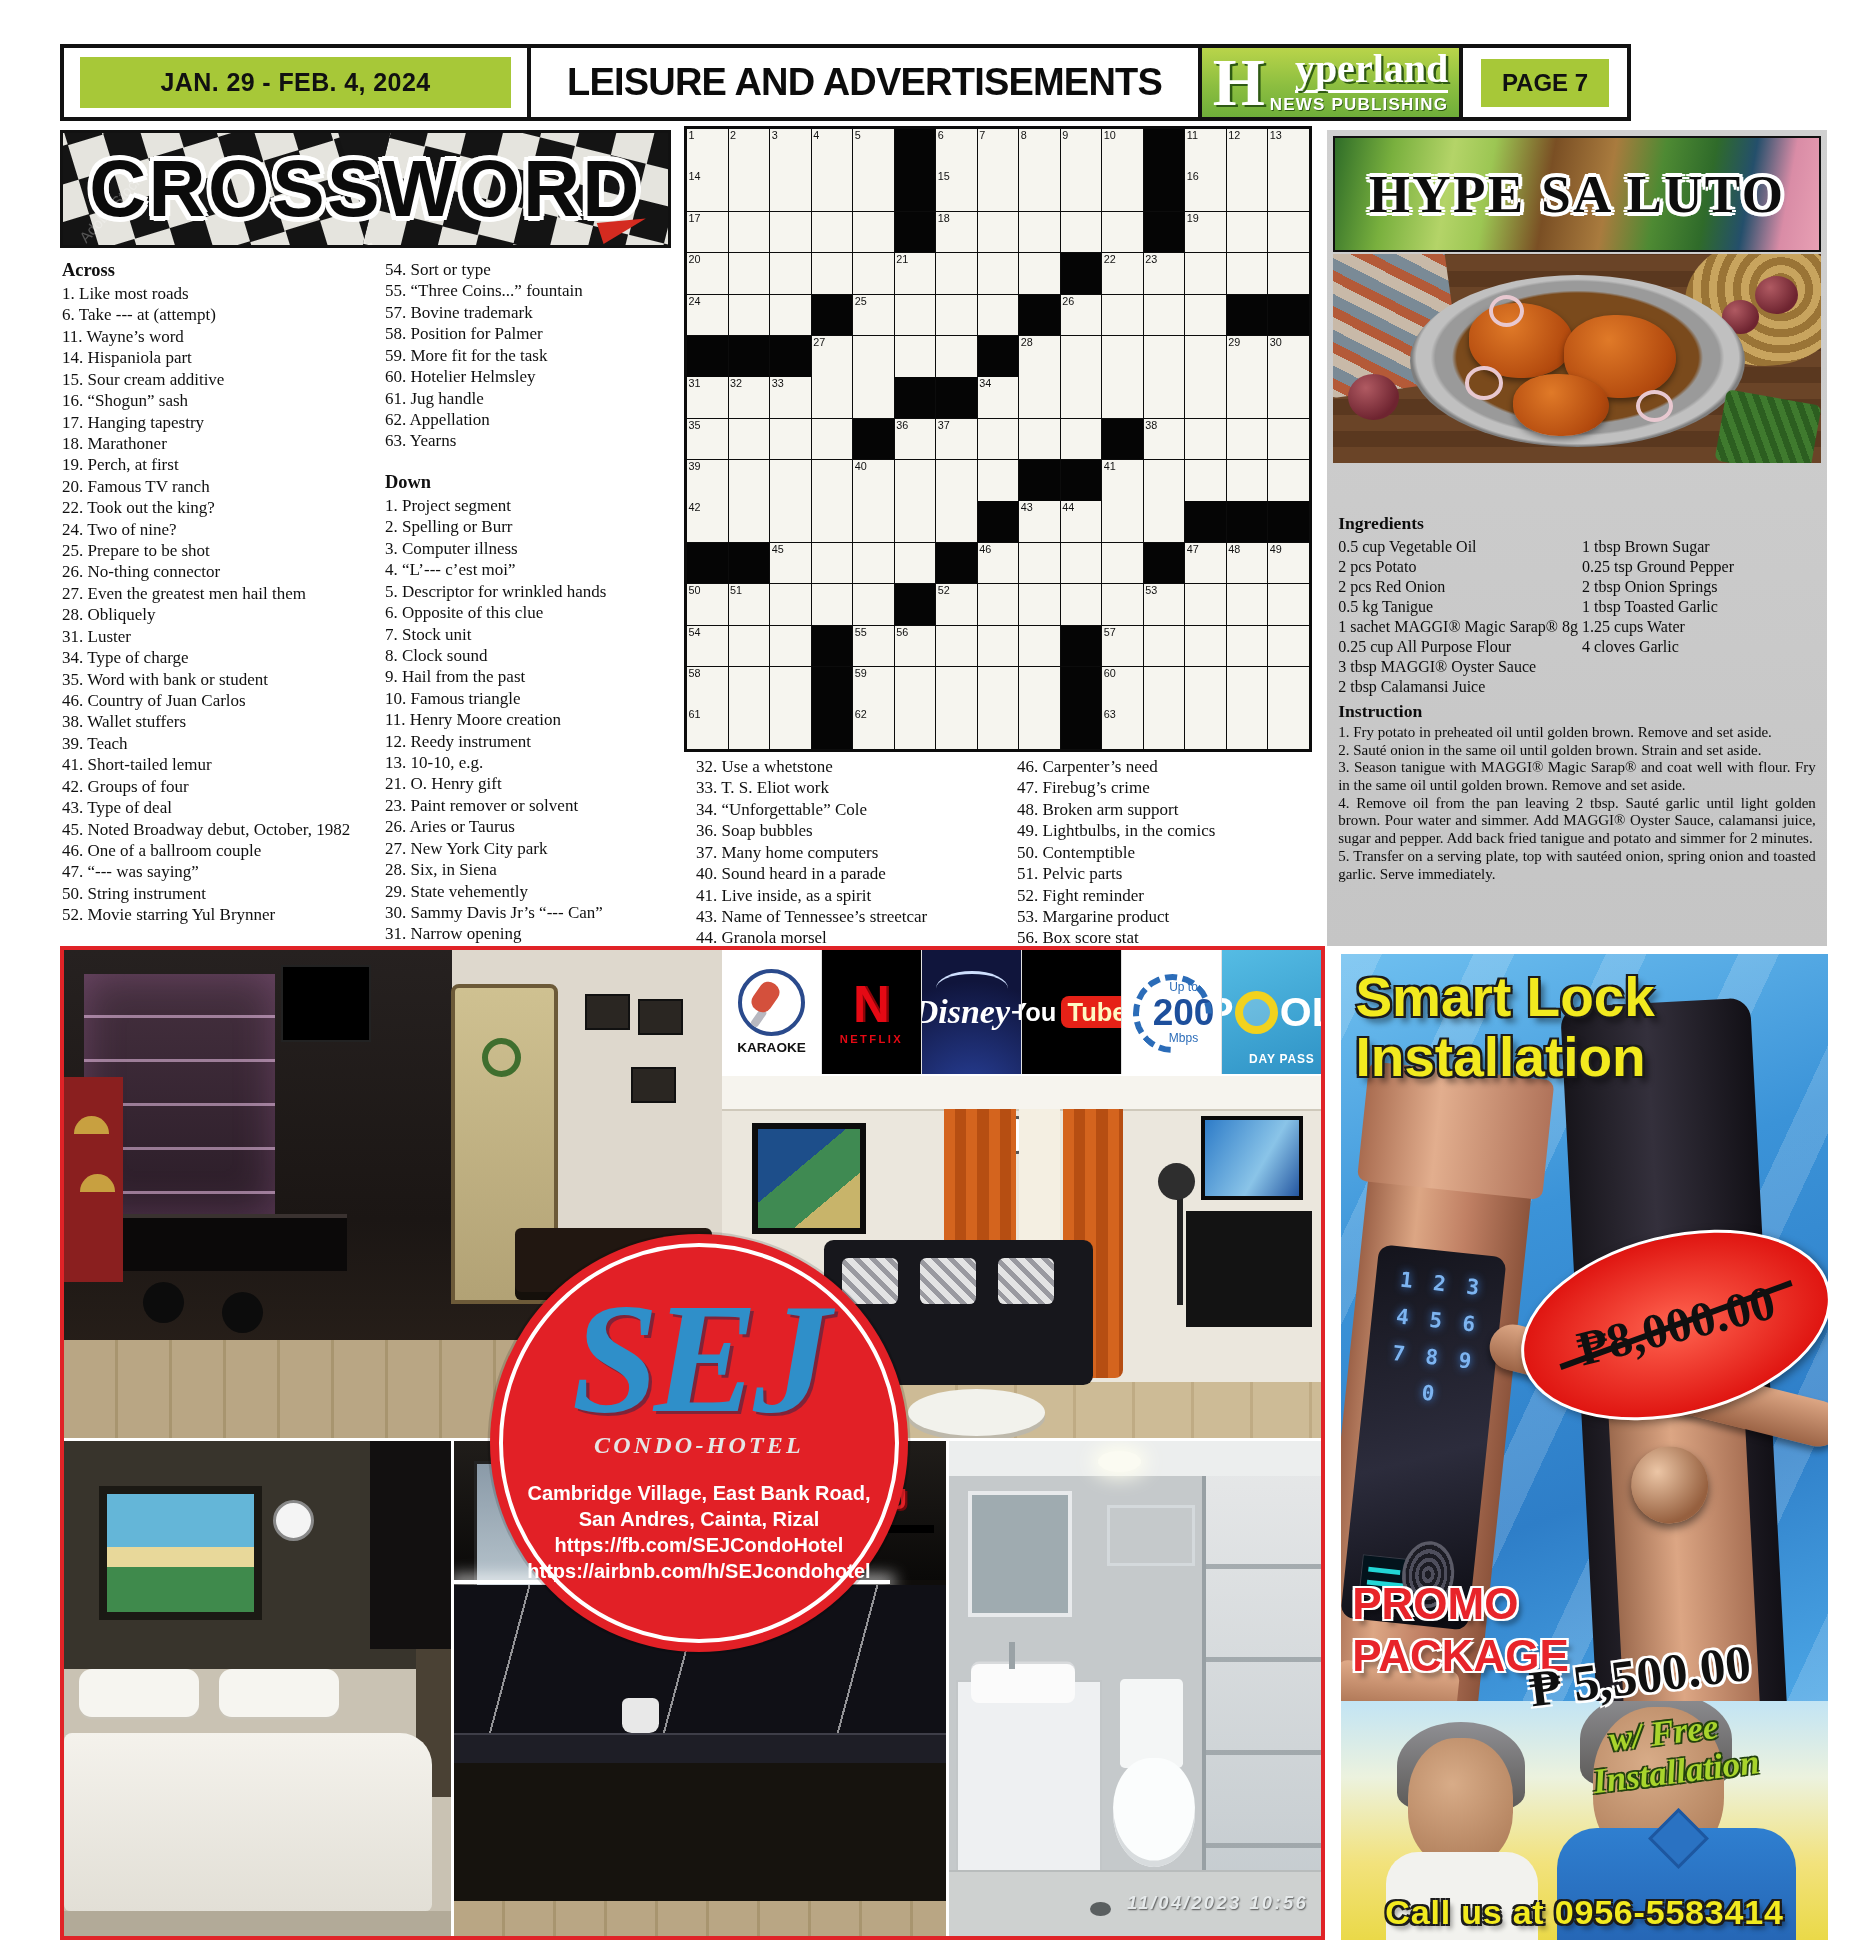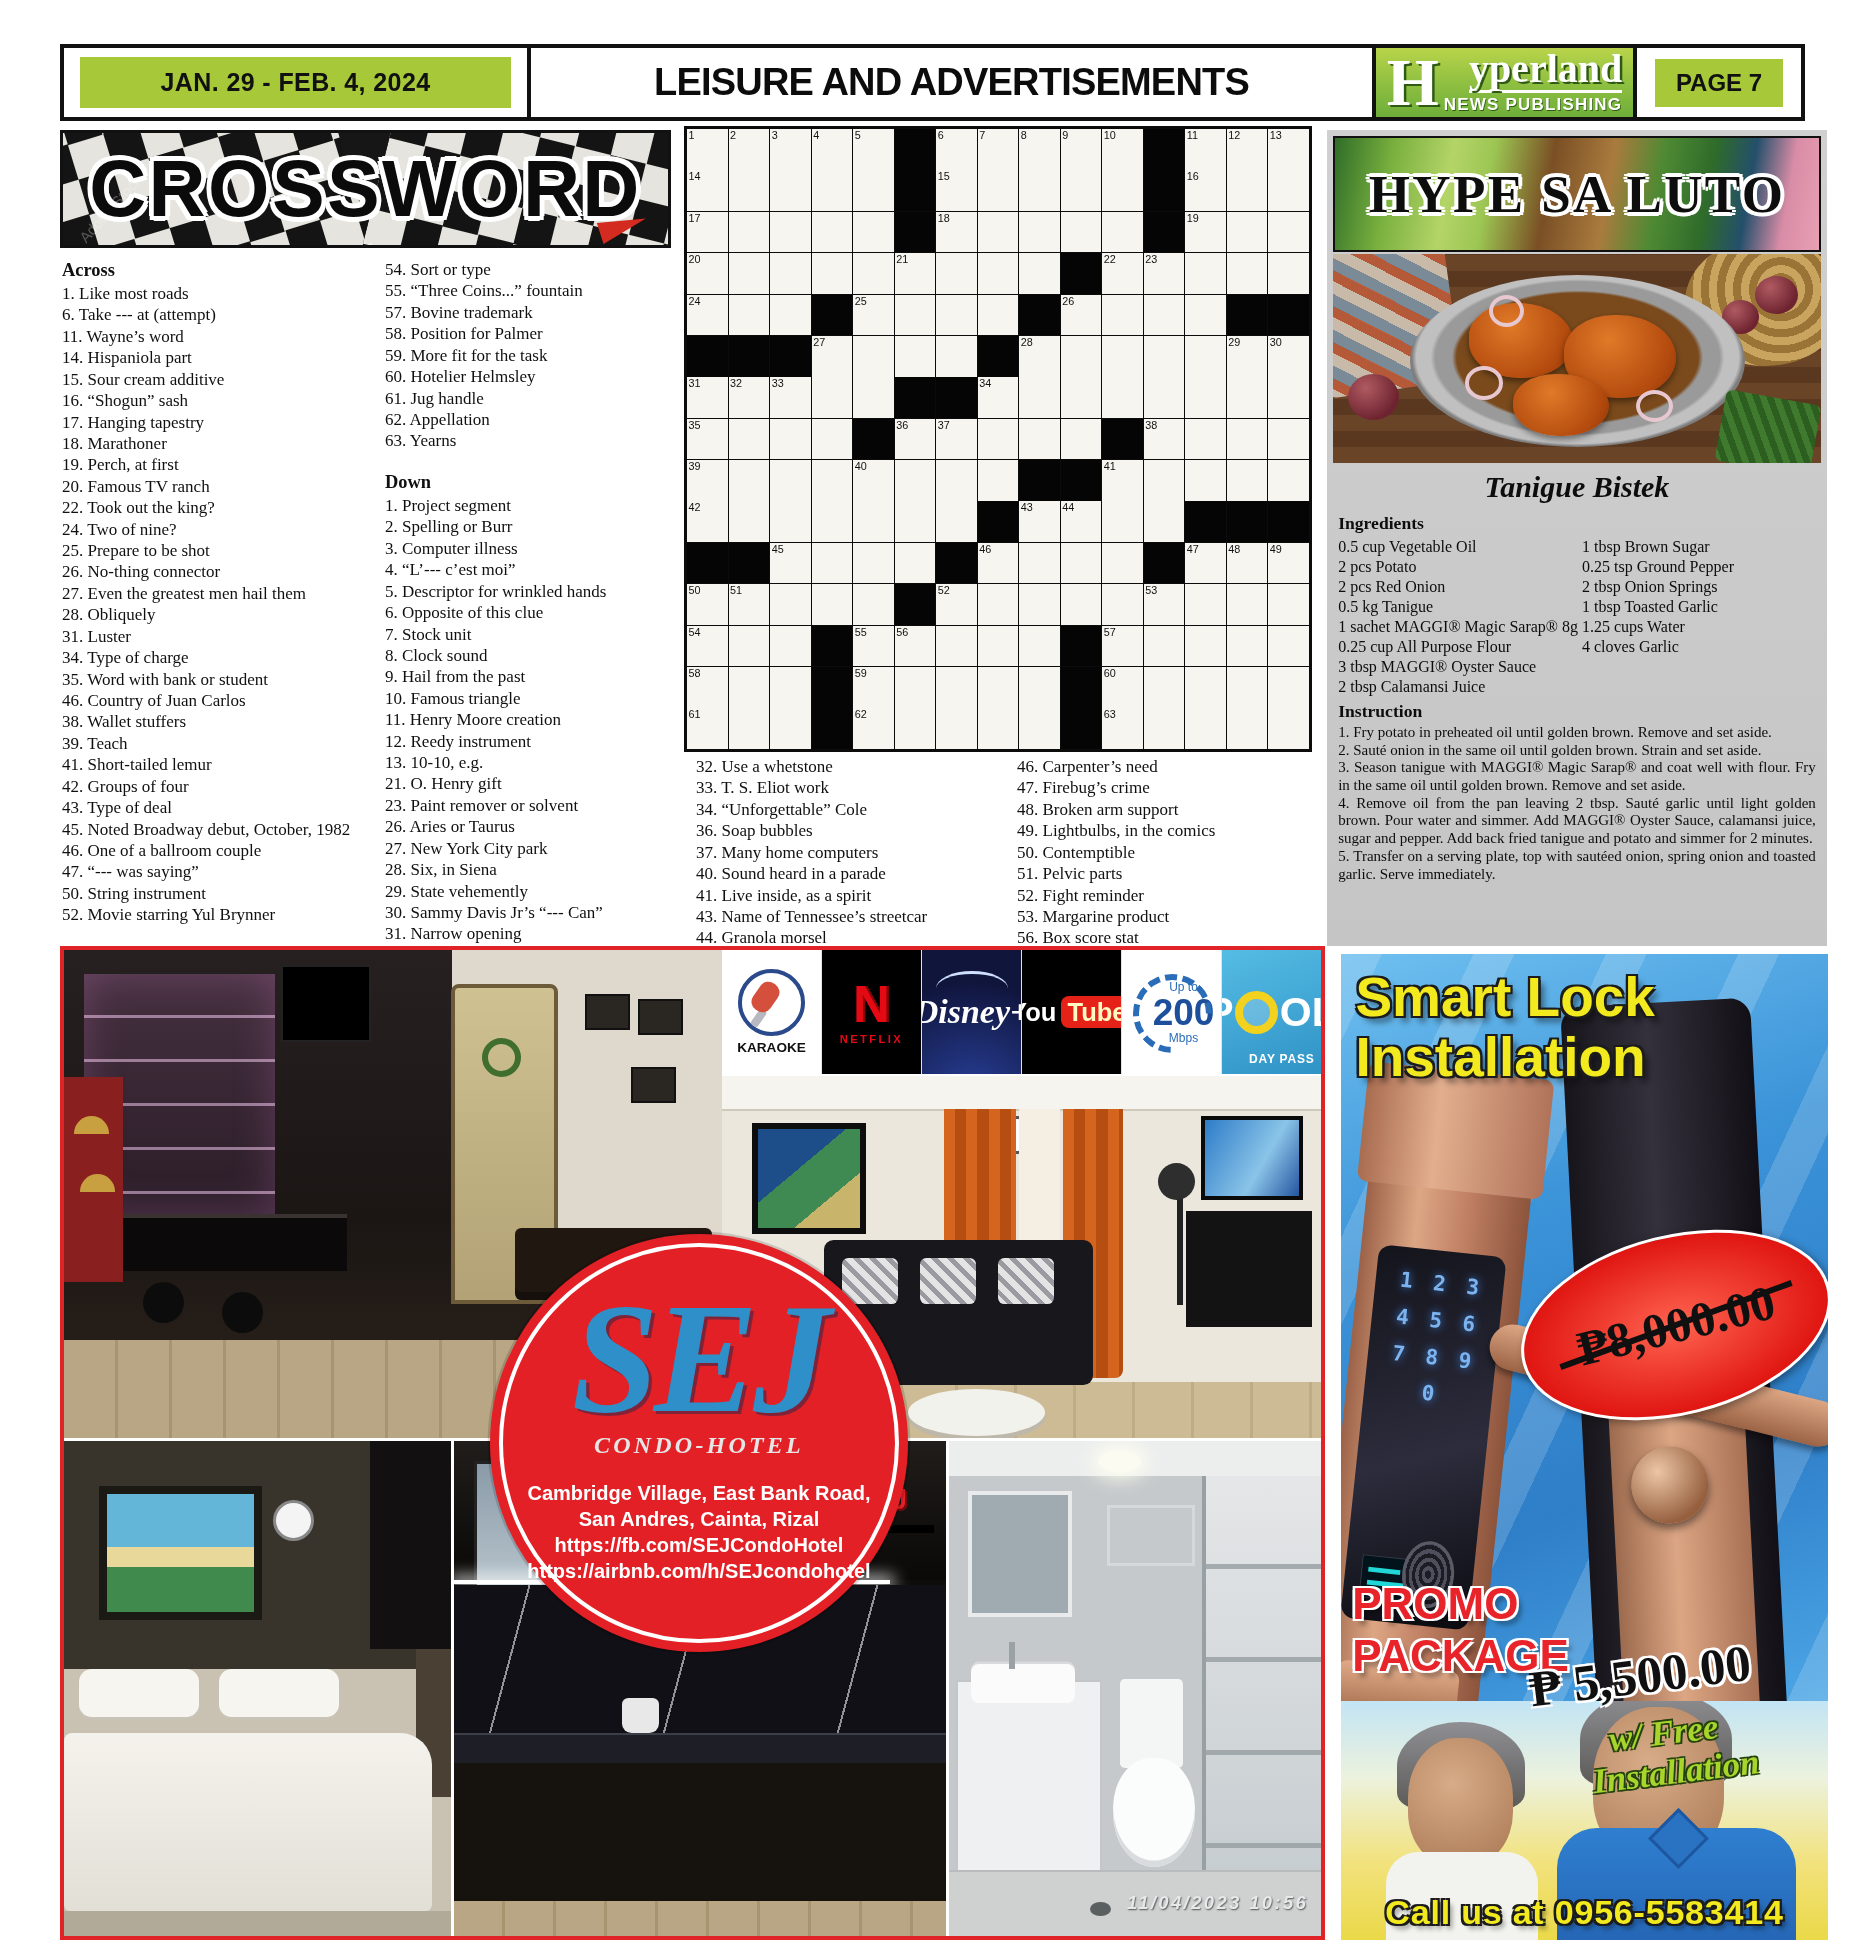--- a/index.html
+++ b/index.html
@@ -1,19 +1,19 @@
 <!DOCTYPE html>
 <html style="font-size:12.8px"><head>
 <meta charset="utf-8">
 <style>
   html,body{margin:0;padding:0;background:#fff;}
   #page{position:relative;width:1867px;height:1961px;background:#fff;font-family:"Liberation Sans",sans-serif;overflow:hidden;}
 
   
-  #hdr{position:absolute;left:60px;top:44px;width:1745px;height:77px;border:4px solid #111;background:#fff;display:flex;box-sizing:border-box;}
+  #hdr{position:absolute;left:60px;top:44px;width:1571px;height:77px;border:4px solid #111;background:#fff;display:flex;box-sizing:border-box;}
   .hd-sec{display:flex;align-items:center;justify-content:center;}
   .hd-date{width:463px;border-right:4px solid #111;}
   .gbox{background:#a7c838;color:#111;font-weight:bold;display:flex;align-items:center;justify-content:center;}
   .date-box{width:431px;height:51px;font-size:25px;letter-spacing:0.4px;}
   .hd-title{flex:1;font-weight:bold;font-size:38px;letter-spacing:-0.8px;color:#0c0c0c;border-right:4px solid #111;}
   .hd-logo{width:257px;background:linear-gradient(180deg,#b9d44a 0%,#8cbe40 55%,#6fae3a 100%);border-right:4px solid #111;}
   .logo-h{font-family:"Liberation Serif",serif;font-weight:bold;font-size:67px;line-height:.85;color:#fff;text-shadow:2.4px 2.4px 0 #2f5a14;}
   .logo-right{margin-left:4.8px;display:flex;flex-direction:column;align-items:flex-end;}
   .logo-name{font-family:"Liberation Serif",serif;font-weight:bold;font-size:40px;line-height:.95;color:#fff;text-shadow:2.4px 2.4px 0 #2f5a14;border-bottom:3.2px solid #fff;padding-bottom:1.6px;}
   .logo-tag{font-size:17px;font-weight:bold;color:#fff;letter-spacing:1.2px;margin-top:2.4px;text-shadow:0.8px 0.8px 0 #2f5a14;}
@@ -713,21 +713,20 @@
       <div class="rp-onion abs" style="left:14.4px;top:120px;width:51px;height:46px;"></div>
       <div class="rp-pan abs"></div>
       <div class="rp-fish abs" style="left:136px;top:49px;width:104px;height:75px;"></div>
       <div class="rp-fish abs" style="left:231px;top:61px;width:112px;height:83px;"></div>
       <div class="rp-fish abs" style="left:180px;top:120px;width:96px;height:62px;"></div>
       <div class="rp-ring abs" style="left:156px;top:41px;width:27px;height:24px;"></div>
       <div class="rp-ring abs" style="left:132px;top:112px;width:30px;height:25.5px;"></div>
       <div class="rp-ring abs" style="left:303px;top:136px;width:29px;height:24px;"></div>
       <div class="rp-scallion"></div>
     </div>
-    <div class="rc-title">Tanigue Bistek</div>
     <div class="rc-head" id="ing-head">Ingredients</div>
     <div id="ing1">
         <div class="ing">0.5 cup Vegetable Oil</div>
         <div class="ing">2 pcs Potato</div>
         <div class="ing">2 pcs Red Onion</div>
         <div class="ing">0.5 kg Tanigue</div>
         <div class="ing">1 sachet MAGGI® Magic Sarap® 8g</div>
         <div class="ing">0.25 cup All Purpose Flour</div>
         <div class="ing">3 tbsp MAGGI® Oyster Sauce</div>
         <div class="ing">2 tbsp Calamansi Juice</div>

